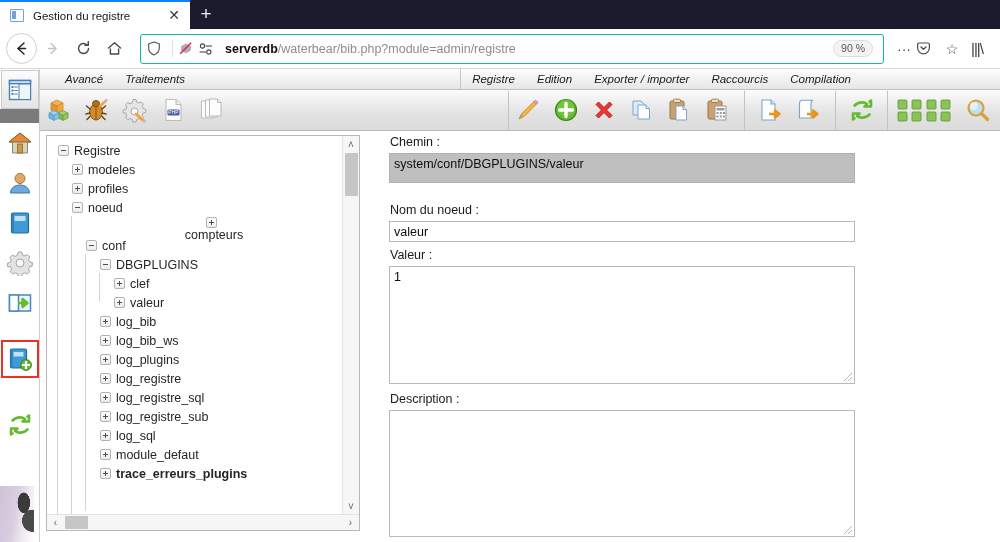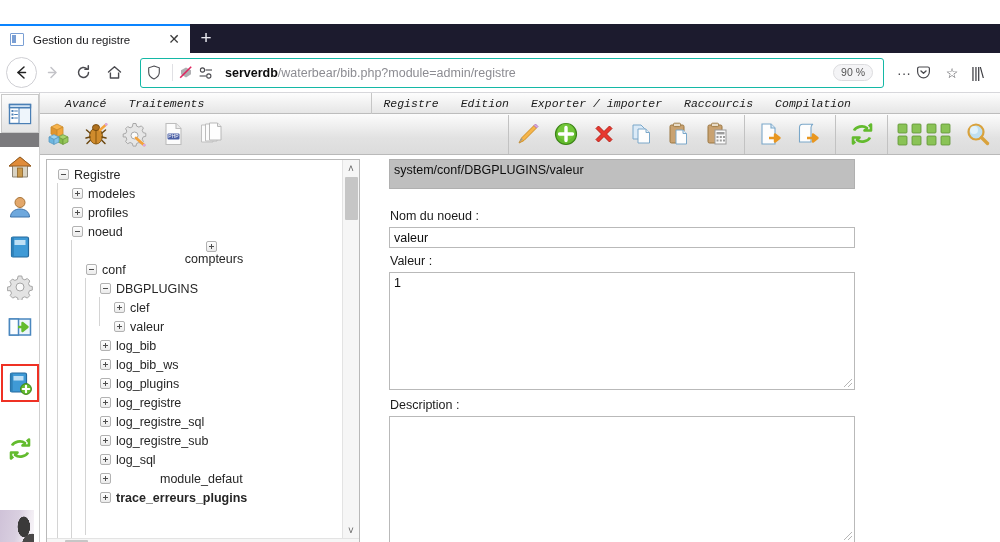--- a/index.html
+++ b/index.html
@@ -13,21 +13,20 @@
 
   
   #browser-chrome { width: 1000px; }
 
   .tabstrip {
     height: 29px;
     background: #1c1b2e;
     display: flex;
     align-items: flex-end;
     position: relative;
-    margin-top: 24px;
   }
   .tab-active {
     width: 190px; height: 29px;
     background: #ffffff;
     border-top: 2px solid #0a84ff;
     display: flex; align-items: center;
     padding: 0 8px 0 10px;
     position: relative;
   }
   .tab-favicon {
@@ -134,21 +133,20 @@
 
   
   .appmenubar {
     height: 21px;
     margin-left: 40px;
     background: linear-gradient(#fdfdfd, #e6e6e6);
     border-bottom: 1px solid #bdbdbd;
     display: flex;
     align-items: center;
     position: relative;
-    font-family: Liberation Mono, monospace;
   }
   .menugroup { display: flex; align-items: center; height: 21px; }
   .menugroup.left { padding-left: 14px; }
   .menuitem {
     font-size: 11.5px;
     font-style: italic;
     color: #1a1a1a;
     padding: 0 11px;
     cursor: pointer;
     white-space: nowrap;
@@ -756,21 +754,21 @@
             <span>log_registre_sql</span>
           </div>
           <div class="tnode" style="padding-left: 47px;">
             <span class="tw plus"></span>
             <span>log_registre_sub</span>
           </div>
           <div class="tnode" style="padding-left: 47px;">
             <span class="tw plus"></span>
             <span>log_sql</span>
           </div>
-          <div class="tnode" style="padding-left: 47px; gap: 44px;">
+          <div class="tnode" style="padding-left: 47px;">
             <span class="tw plus"></span>
             <span>module_defaut</span>
           </div>
           <div class="tnode" style="padding-left: 47px; font-weight: bold;">
             <span class="tw plus"></span>
             <span>trace_erreurs_plugins</span>
           </div>
         </div>
       <div class="vscroll">
         <div class="sarrow">˄</div>
@@ -781,20 +779,21 @@
     </div>
     <div class="hscroll">
       <div class="sarrow">‹</div>
       <div class="hthumb"></div>
       <div class="htrack"></div>
       <div class="sarrow">›</div>
     </div>
   </div>
 
   <div class="form">
+    <div class="flabel">Chemin :</div>
     <div class="freadonly">system/conf/DBGPLUGINS/valeur</div>
 
     <div class="flabel">Nom du noeud :</div>
     <input class="finput" value="valeur" style="">
 
     <div class="flabel">Valeur :</div>
     <div class="ta-wrap">
       <textarea class="ftext valeur" style="">1</textarea>
       <span class="grip"></span>
     </div>

